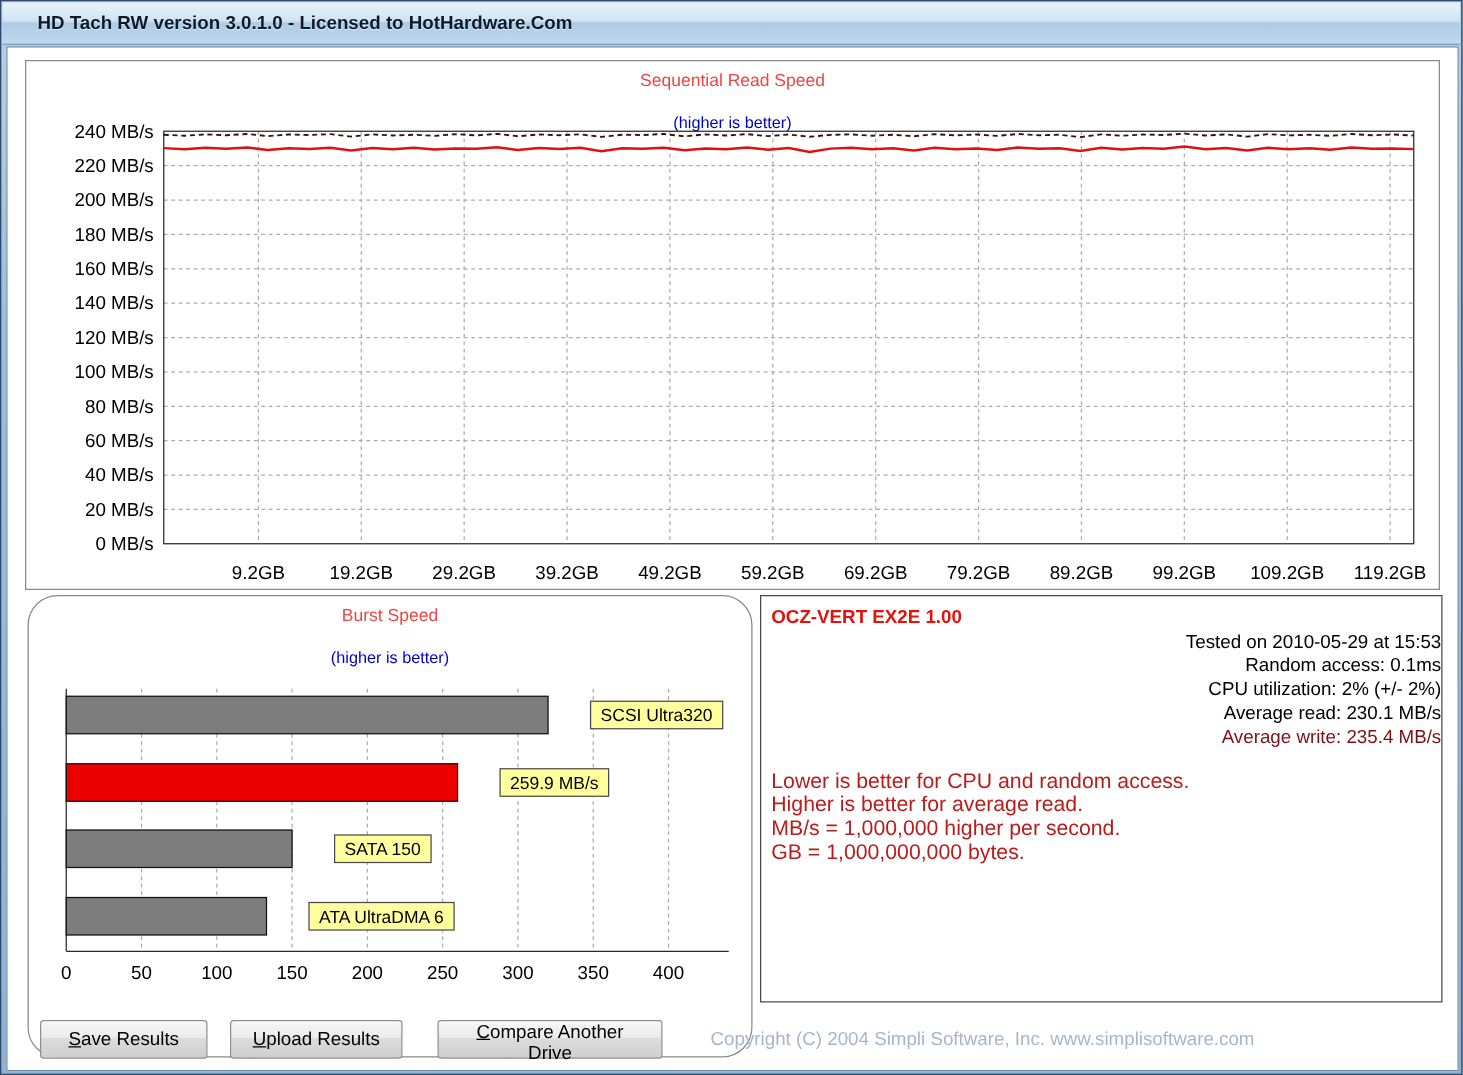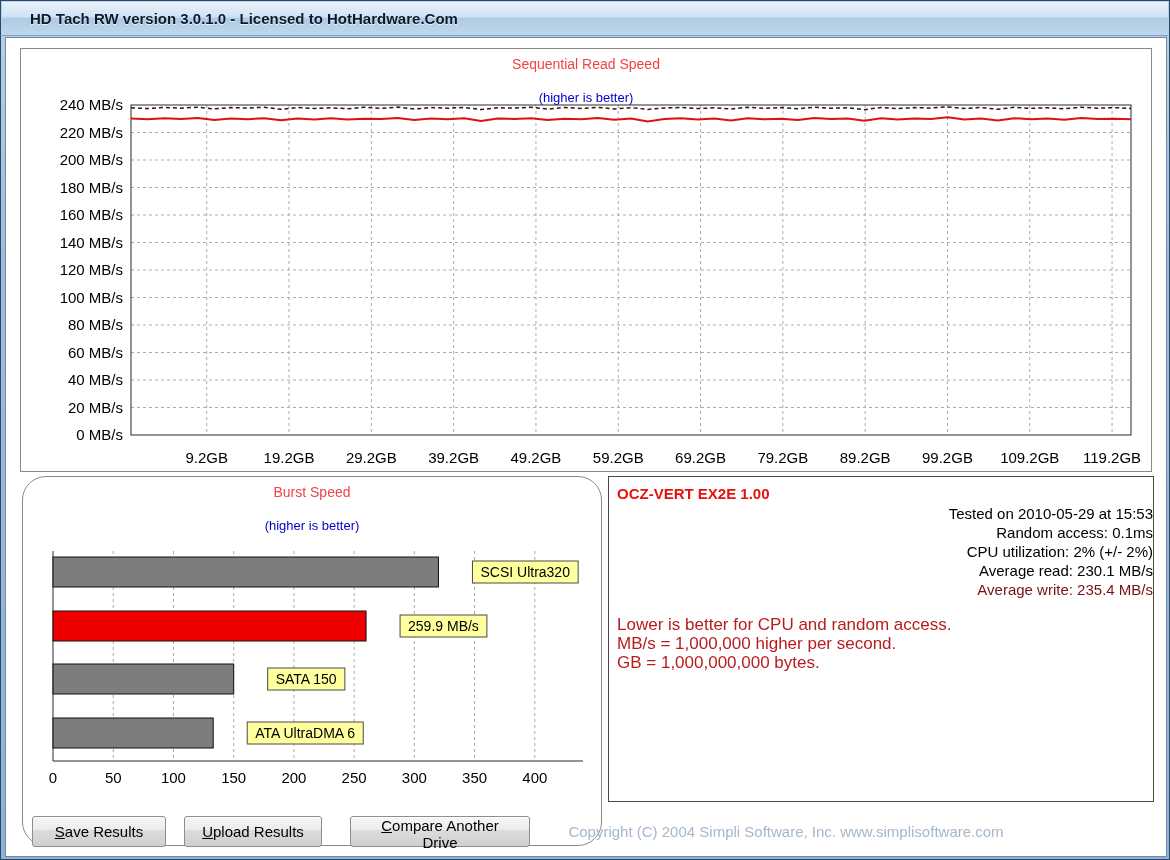--- a/index.html
+++ b/index.html
@@ -157,20 +157,21 @@
 
     <div class="groupbox" id="info-box">
       <div class="drive-name">OCZ-VERT EX2E 1.00</div>
       <div class="stat-line">Tested on 2010-05-29 at 15:53</div>
       <div class="stat-line">Random access: 0.1ms</div>
       <div class="stat-line">CPU utilization: 2% (+/- 2%)</div>
       <div class="stat-line">Average read: 230.1 MB/s</div>
       <div class="stat-line dark-red">Average write: 235.4 MB/s</div>
       <div class="notes">
         <div class="note-line">Lower is better for CPU and random access.</div>
+        <div class="note-line">Higher is better for average read.</div>
         <div class="note-line">MB/s = 1,000,000 higher per second.</div>
         <div class="note-line">GB = 1,000,000,000 bytes.</div>
       </div>
     </div>
 
     <div class="footer">
       <button class="btn" id="save-btn"><span class="ak">S</span><span>ave Results</span></button>
 
       <button class="btn" id="upload-btn"><span class="ak">U</span><span>pload Results</span></button>
 

